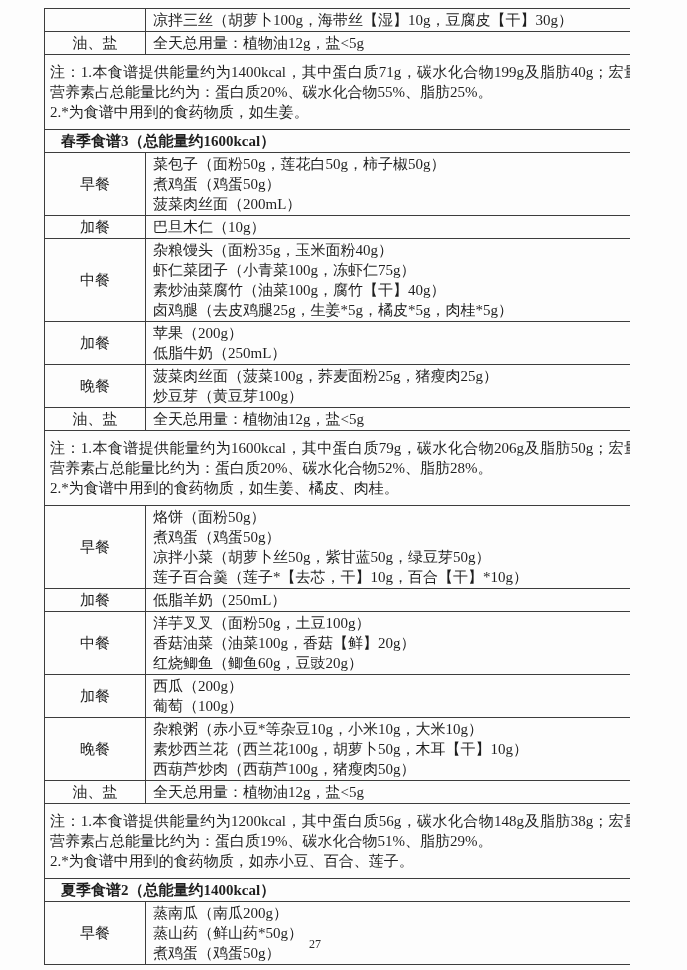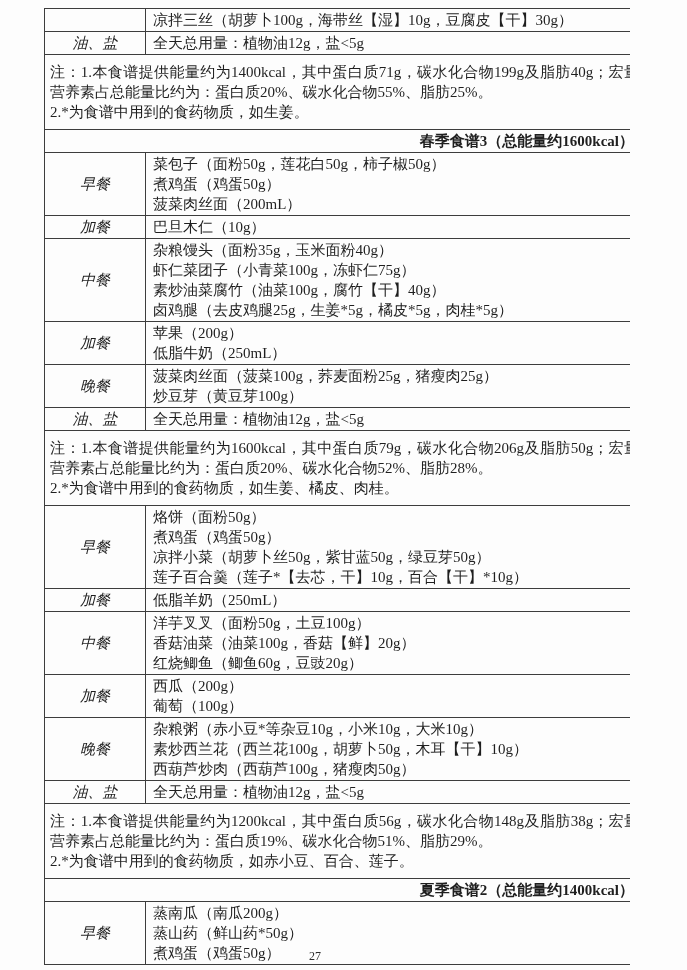--- a/index.html
+++ b/index.html
@@ -26,48 +26,47 @@
     font-size: 15px;
   }
   table.meal-table td {
     border: 1px solid #3d3d3d;
     vertical-align: middle;
   }
   td.meal-label {
     text-align: center;
     padding: 1px 2px;
     line-height: 20px;
-    font-style: italic;
   }
   td.meal-content {
     padding: 1px 4px 1px 7px;
   }
   .dish-line {
     line-height: 20px;
     white-space: nowrap;
     overflow: hidden;
   }
   td.section-header {
-    text-align: right;
+    text-align: left;
     font-weight: bold;
     line-height: 22px;
-    padding: 0 10px;
+    padding: 0 16px;
   }
   td.note-cell {
     padding: 7px 5px;
     line-height: 20px;
   }
   .note-line {
     text-align: justify;
   }
   .page-number {
     position: absolute;
     left: 0;
     right: 0;
-    bottom: 6px;
+    bottom: 18px;
     text-align: center;
     font-size: 12px;
     color: #2a2a2a;
   }
 </style>
 </head>
 <body>
 
 <div class="page">
 

